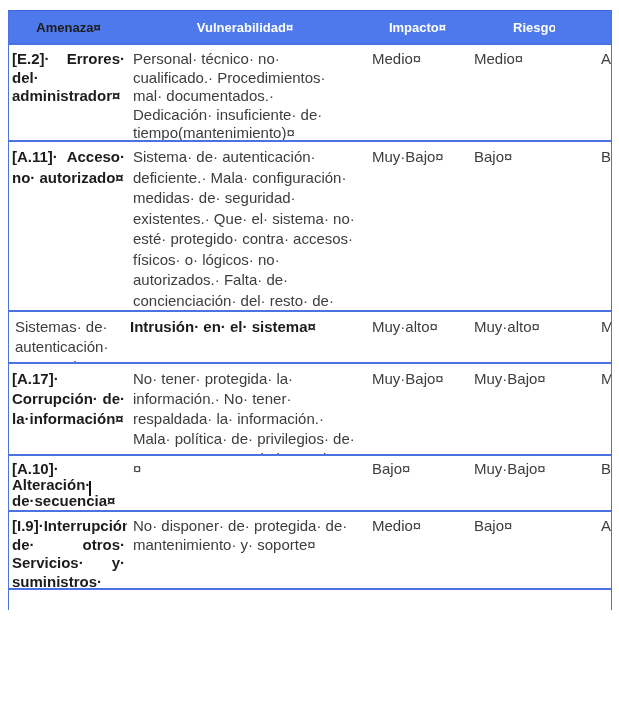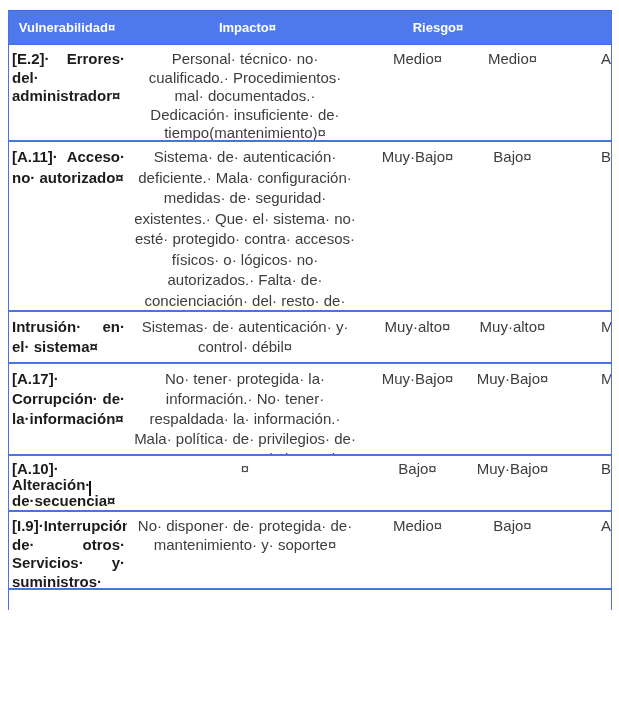--- a/index.html
+++ b/index.html
@@ -31,21 +31,21 @@
   .thead {
     height: 34px;
     background: #4e79ec;
     color: #ffffff;
     font-weight: 700;
     font-size: 13px;
   }
   .thead .cell { padding-top: 9px; }
   .thead .c-amenaza, .thead .c-prob, .thead .c-imp, .thead .c-riesgo { text-align: center; }
   .thead .c-vuln { text-align: center; padding-left: 6px; }
-  .cell { overflow: hidden; text-align: center; }
+  .cell { overflow: hidden; }
   .body-row { font-size: 15px; line-height: 20px; background: #ffffff; }
   .c-amenaza {
     font-weight: 700;
     color: #1c1c1c;
     text-align: justify;
     padding: 5px 2px 0 3px;
     position: relative;
   }
   .c-vuln  { padding: 5px 8px 0 6px; }
   .c-prob  { padding: 5px 4px 0 7px; }
@@ -67,20 +67,21 @@
     background: #111111;
   }
 </style>
 </head>
 <body>
 
 <div class="page">
   <div class="doc-table">
 
     <div class="trow thead">
+      <div class="cell c-amenaza">Amenaza¤</div>
       <div class="cell c-vuln">Vulnerabilidad¤</div>
       <div class="cell c-imp">Impacto¤</div>
       <div class="cell c-riesgo">Riesgo¤</div>
     </div>
 
     <div class="trow body-row r1">
       <div class="cell c-amenaza">[E.2]· Errores· del· administrador¤</div>
       <div class="cell c-vuln">Personal· técnico· no· cualificado.· Procedimientos· mal· documentados.· Dedicación· insuficiente· de· tiempo(mantenimiento)¤</div>
       <div class="cell c-prob">Medio¤</div>
       <div class="cell c-imp">Medio¤</div>
@@ -89,22 +90,22 @@
 
     <div class="trow body-row r2">
       <div class="cell c-amenaza">[A.11]· Acceso· no· autorizado¤</div>
       <div class="cell c-vuln">Sistema· de· autenticación· deficiente.· Mala· configuración· medidas· de· seguridad· existentes.· Que· el· sistema· no· esté· protegido· contra· accesos· físicos· o· lógicos· no· autorizados.· Falta· de· concienciación· del· resto· de· usuarios· del· sistema.· Mala· política· de· privilegios· de· acceso.· Desconocimiento· de· procesos· disciplinarios¤</div>
       <div class="cell c-prob">Muy·Bajo¤</div>
       <div class="cell c-imp">Bajo¤</div>
       <div class="cell c-riesgo">Bajo¤</div>
     </div>
 
     <div class="trow body-row r3">
+      <div class="cell c-vuln">Sistemas· de· autenticación· y· control· débil¤</div>
       <div class="cell c-amenaza">Intrusión· en· el· sistema¤</div>
-      <div class="cell c-vuln">Sistemas· de· autenticación· y· control· débil¤</div>
       <div class="cell c-prob">Muy·alto¤</div>
       <div class="cell c-imp">Muy·alto¤</div>
       <div class="cell c-riesgo">Medio¤</div>
     </div>
 
     <div class="trow body-row r4">
       <div class="cell c-amenaza">[A.17]· Corrupción· de· la·información¤</div>
       <div class="cell c-vuln">No· tener· protegida· la· información.· No· tener· respaldada· la· información.· Mala· política· de· privilegios· de· acceso.· Desconocimiento· de· procesos· disciplinarios¤</div>
       <div class="cell c-prob">Muy·Bajo¤</div>
       <div class="cell c-imp">Muy·Bajo¤</div>

